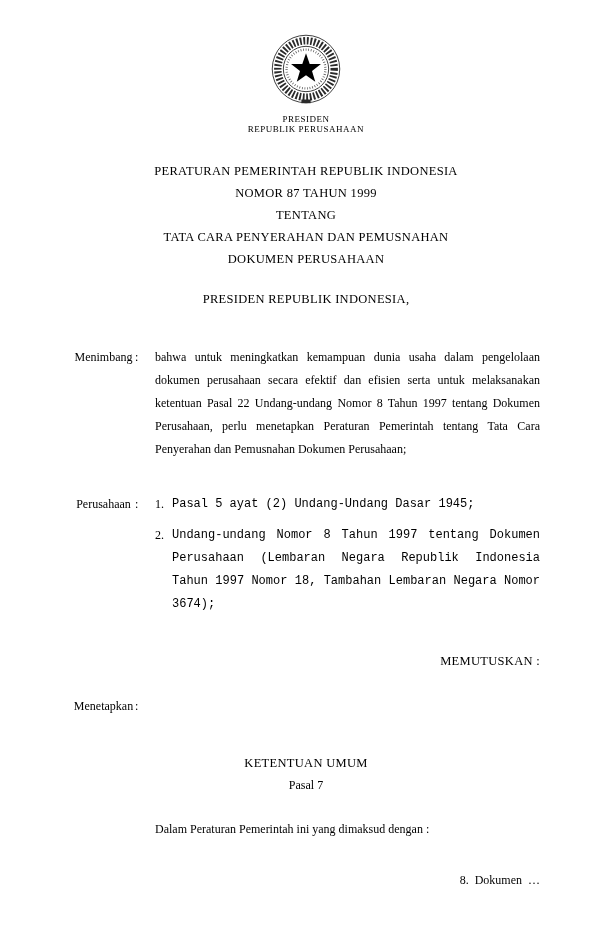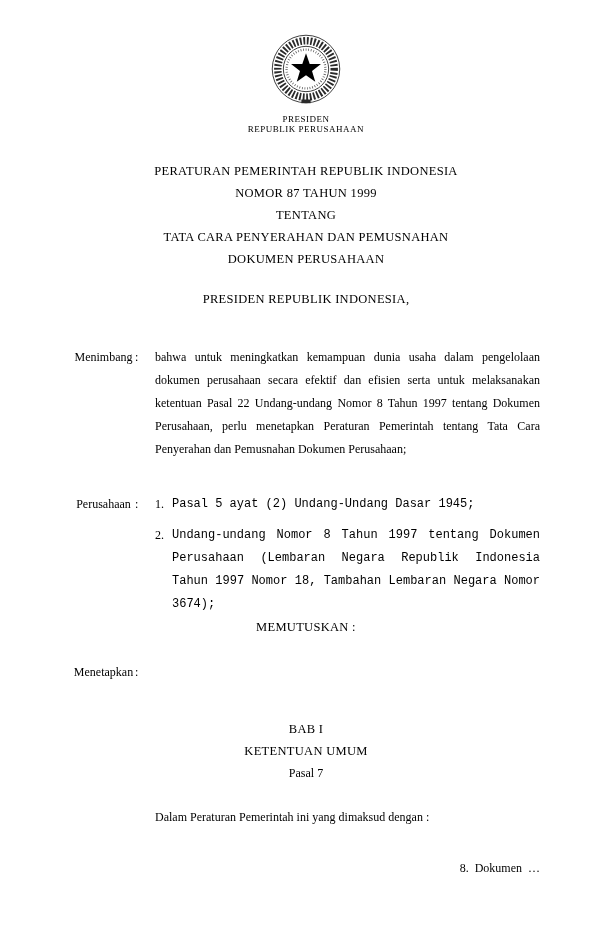--- a/index.html
+++ b/index.html
@@ -39,21 +39,21 @@
   .clause-menimbang { margin-top: 36px; }
   .clause-mengingat { margin-top: 32px; }
   .clause-menetapkan { margin-top: 22px; }
 
   
   .list-item { display: flex; align-items: flex-start; }
   .list-item + .list-item { margin-top: 8px; }
   .item-num { width: 17px; flex: 0 0 17px; line-height: 23px; }
   .item-text { flex: 1 1 auto; line-height: 23px; font-family: Liberation Mono, monospace; }
 
-  .decision-heading { text-align: center; font-size: 12.5px; line-height: 23px; letter-spacing: 0.3px; }
+  .decision-heading { margin-top: 34px; text-align: right; font-size: 12.5px; line-height: 23px; letter-spacing: 0.3px; }
 
   .chapter { margin-top: 34px; text-align: center; }
   .chapter-line { font-size: 12.5px; line-height: 22px; letter-spacing: 0.3px; }
   .chapter-pasal { font-size: 12px; line-height: 22px; }
 
   .body-intro { margin-top: 22px; margin-left: 83px; line-height: 23px; }
 
   .catchword { margin-top: 28px; text-align: right; line-height: 23px; white-space: pre; }
 </style>
 </head>
@@ -110,21 +110,20 @@
     </div>
 
     <div class="decision-heading">MEMUTUSKAN :</div>
 
     <div class="clause clause-menetapkan">
       <div class="clause-label">Menetapkan</div>
       <div class="clause-colon">:</div>
     </div>
 
     <div class="chapter">
-      <div class="chapter-line">BAB I</div>
       <div class="chapter-line">KETENTUAN UMUM</div>
       <div class="chapter-pasal">Pasal 7</div>
     </div>
 
     <div class="body-intro">Dalam Peraturan Pemerintah ini yang dimaksud dengan :</div>
 
     <div class="catchword">8.  Dokumen  …</div>
 
   </div>
 </div>

